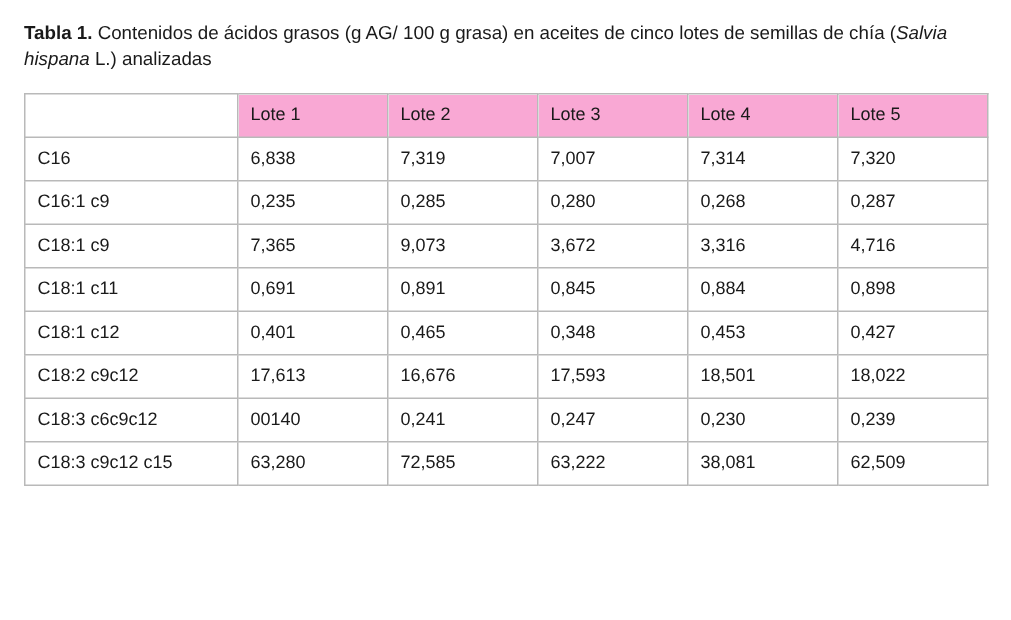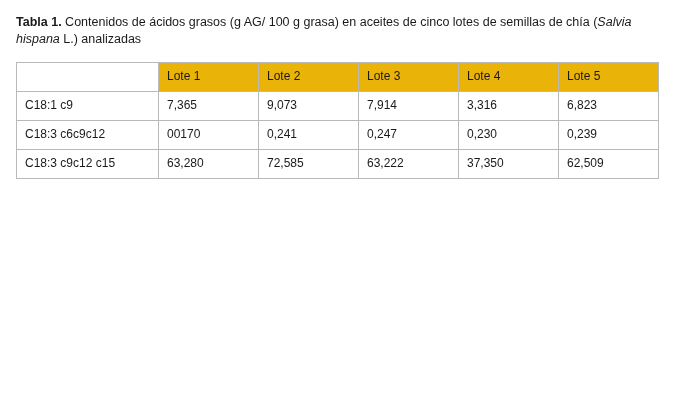--- a/index.html
+++ b/index.html
@@ -46,21 +46,21 @@
     font-weight: normal;
     vertical-align: middle;
     height: 17px;
     line-height: 17px;
     white-space: nowrap;
     overflow: hidden;
   }
   table.data col.c0 { width: 142px; }
   table.data col.cd { width: 100px; }
   thead th {
-    background: #eab308;
+    background: #f9a8d4;
   }
   thead th.corner {
     background: #ffffff;
   }
 </style>
 </head>
 <body>
 
 <div class="page">
 
@@ -82,39 +82,79 @@
         <th class="corner"></th>
         <th>Lote 1</th>
         <th>Lote 2</th>
         <th>Lote 3</th>
         <th>Lote 4</th>
         <th>Lote 5</th>
       </tr>
     </thead>
     <tbody>
       <tr>
+        <td>C16</td>
+        <td>6,838</td>
+        <td>7,319</td>
+        <td>7,007</td>
+        <td>7,314</td>
+        <td>7,320</td>
+      </tr>
+      <tr>
+        <td>C16:1 c9</td>
+        <td>0,235</td>
+        <td>0,285</td>
+        <td>0,280</td>
+        <td>0,268</td>
+        <td>0,287</td>
+      </tr>
+      <tr>
         <td>C18:1 c9</td>
         <td>7,365</td>
         <td>9,073</td>
-        <td>7,914</td>
+        <td>3,672</td>
         <td>3,316</td>
-        <td>6,823</td>
+        <td>4,716</td>
+      </tr>
+      <tr>
+        <td>C18:1 c11</td>
+        <td>0,691</td>
+        <td>0,891</td>
+        <td>0,845</td>
+        <td>0,884</td>
+        <td>0,898</td>
+      </tr>
+      <tr>
+        <td>C18:1 c12</td>
+        <td>0,401</td>
+        <td>0,465</td>
+        <td>0,348</td>
+        <td>0,453</td>
+        <td>0,427</td>
+      </tr>
+      <tr>
+        <td>C18:2 c9c12</td>
+        <td>17,613</td>
+        <td>16,676</td>
+        <td>17,593</td>
+        <td>18,501</td>
+        <td>18,022</td>
       </tr>
       <tr>
         <td>C18:3 c6c9c12</td>
-        <td>00170</td>
+        <td>00140</td>
         <td>0,241</td>
         <td>0,247</td>
         <td>0,230</td>
         <td>0,239</td>
       </tr>
       <tr>
         <td>C18:3 c9c12 c15</td>
         <td>63,280</td>
         <td>72,585</td>
         <td>63,222</td>
-        <td>37,350</td>
+        <td>38,081</td>
         <td>62,509</td>
       </tr>
     </tbody>
   </table>
 
 </div>
 
 </body></html>

